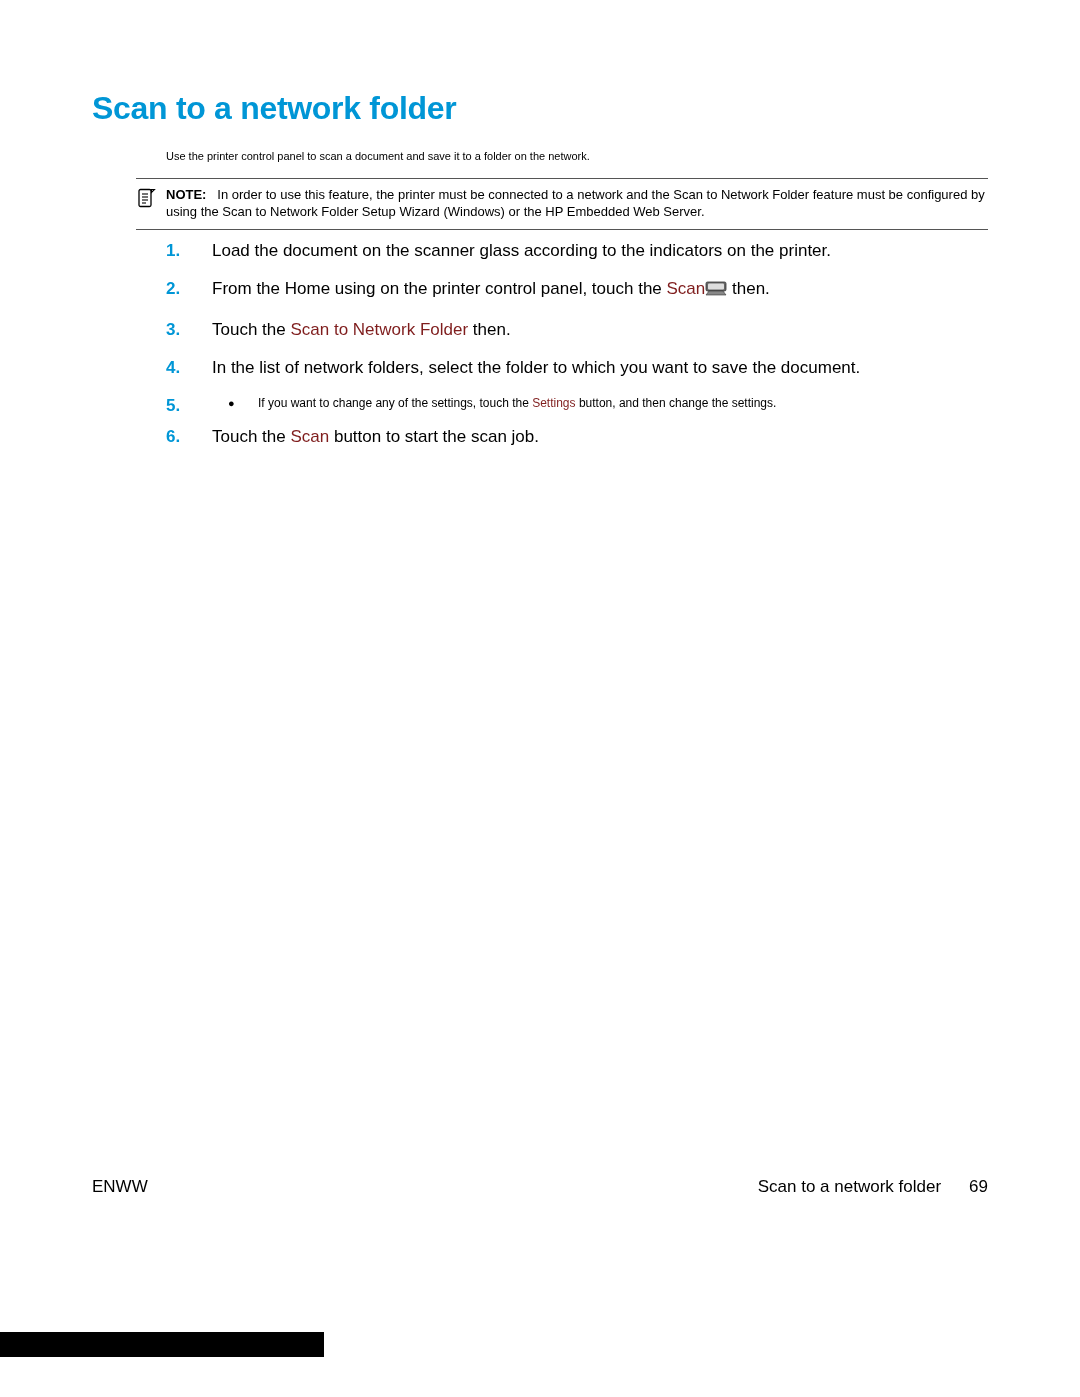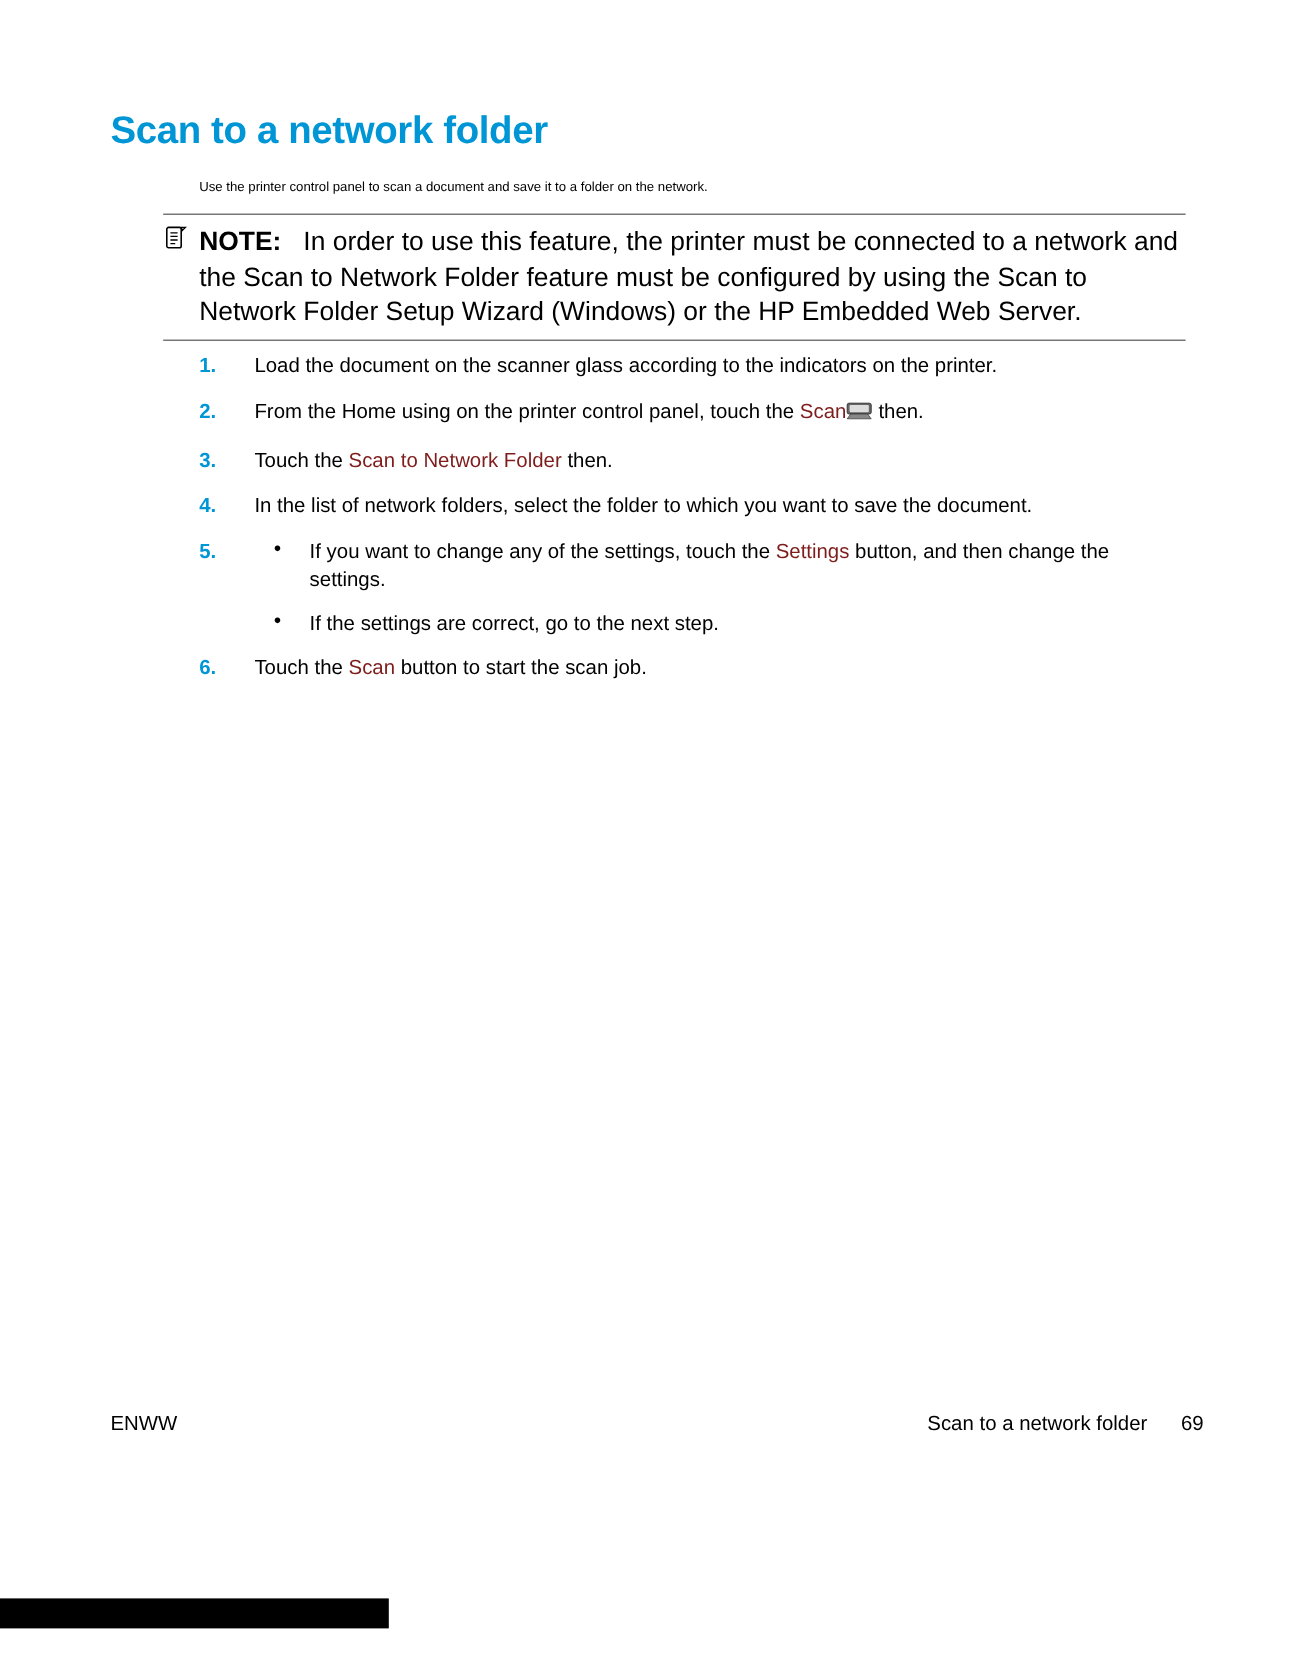--- a/index.html
+++ b/index.html
@@ -39,21 +39,21 @@
     align-items: flex-start;
   }
   .note-icon-cell {
     flex: 0 0 30px;
     display: flex;
     justify-content: flex-start;
     padding-top: 1px;
   }
   .note-text {
     flex: 1;
-    font-size: 22px;
+    font-size: 13px;
     line-height: 1.35;
   }
   .note-label {
     font-weight: 700;
   }
   ol.steps {
     list-style: none;
     counter-reset: stepnum;
     margin: 4px 0 0 74px;
     padding: 0;
@@ -76,42 +76,42 @@
   }
   ul.subs {
     list-style: none;
     margin: 14px 0 0 0;
     padding: 0;
   }
   ul.subs > li {
     position: relative;
     padding-left: 46px;
     margin-bottom: 14px;
-    font-size: 17px;
+    font-size: 12px;
     line-height: 1.35;
   }
   ul.subs > li::before {
     content: "●";
     position: absolute;
     left: 16px;
     top: 1px;
     font-size: 11px;
   }
   .hl {
     color: #7f1d1d;
     font-weight: 400;
   }
   .scanicon {
     display: inline-block;
     vertical-align: -3px;
   }
   .footer {
     position: absolute;
     left: 92px;
-    right: 77px;
+    right: 92px;
     bottom: 200px;
     display: flex;
     justify-content: space-between;
     align-items: baseline;
     font-size: 17px;
   }
   .footer-right {
     display: flex;
     gap: 28px;
     align-items: baseline;
@@ -156,21 +156,20 @@
       <li><span>Load the document on the scanner glass according to the indicators on the printer.</span></li>
       <li><span>From the Home using on the printer control panel, touch the </span><span class="hl">Scan</span><span class="scanicon"><svg width="22" height="16" viewBox="0 0 22 16">
             <rect x="1" y="1" width="20" height="9" rx="1.5" fill="#666" stroke="#333" stroke-width="0.8"></rect>
             <rect x="3" y="2.5" width="16" height="6" rx="1" fill="#ddd"></rect>
             <path d="M4 10 L1 14 L21 14 L18 10 Z" fill="#888" stroke="#333" stroke-width="0.6"></path>
           </svg></span><span> then.</span></li>
       <li><span>Touch the </span><span class="hl">Scan to Network Folder</span><span> then.</span></li>
       <li><span>In the list of network folders, select the folder to which you want to save the document.</span></li>
       <li><ul class="subs">
           <li><span>If you want to change any of the settings, touch the </span><span class="hl">Settings</span><span> button, and then change the settings.</span></li>
-          <li><span>If the settings are correct, go to the next step.</span></li>
         </ul></li>
       <li><span>Touch the </span><span class="hl">Scan</span><span> button to start the scan job.</span></li>
     </ol>
 </div>
 
 <div class="footer">
   <div>ENWW</div>
   <div class="footer-right">
     <span>Scan to a network folder</span>
     <span>69</span>

